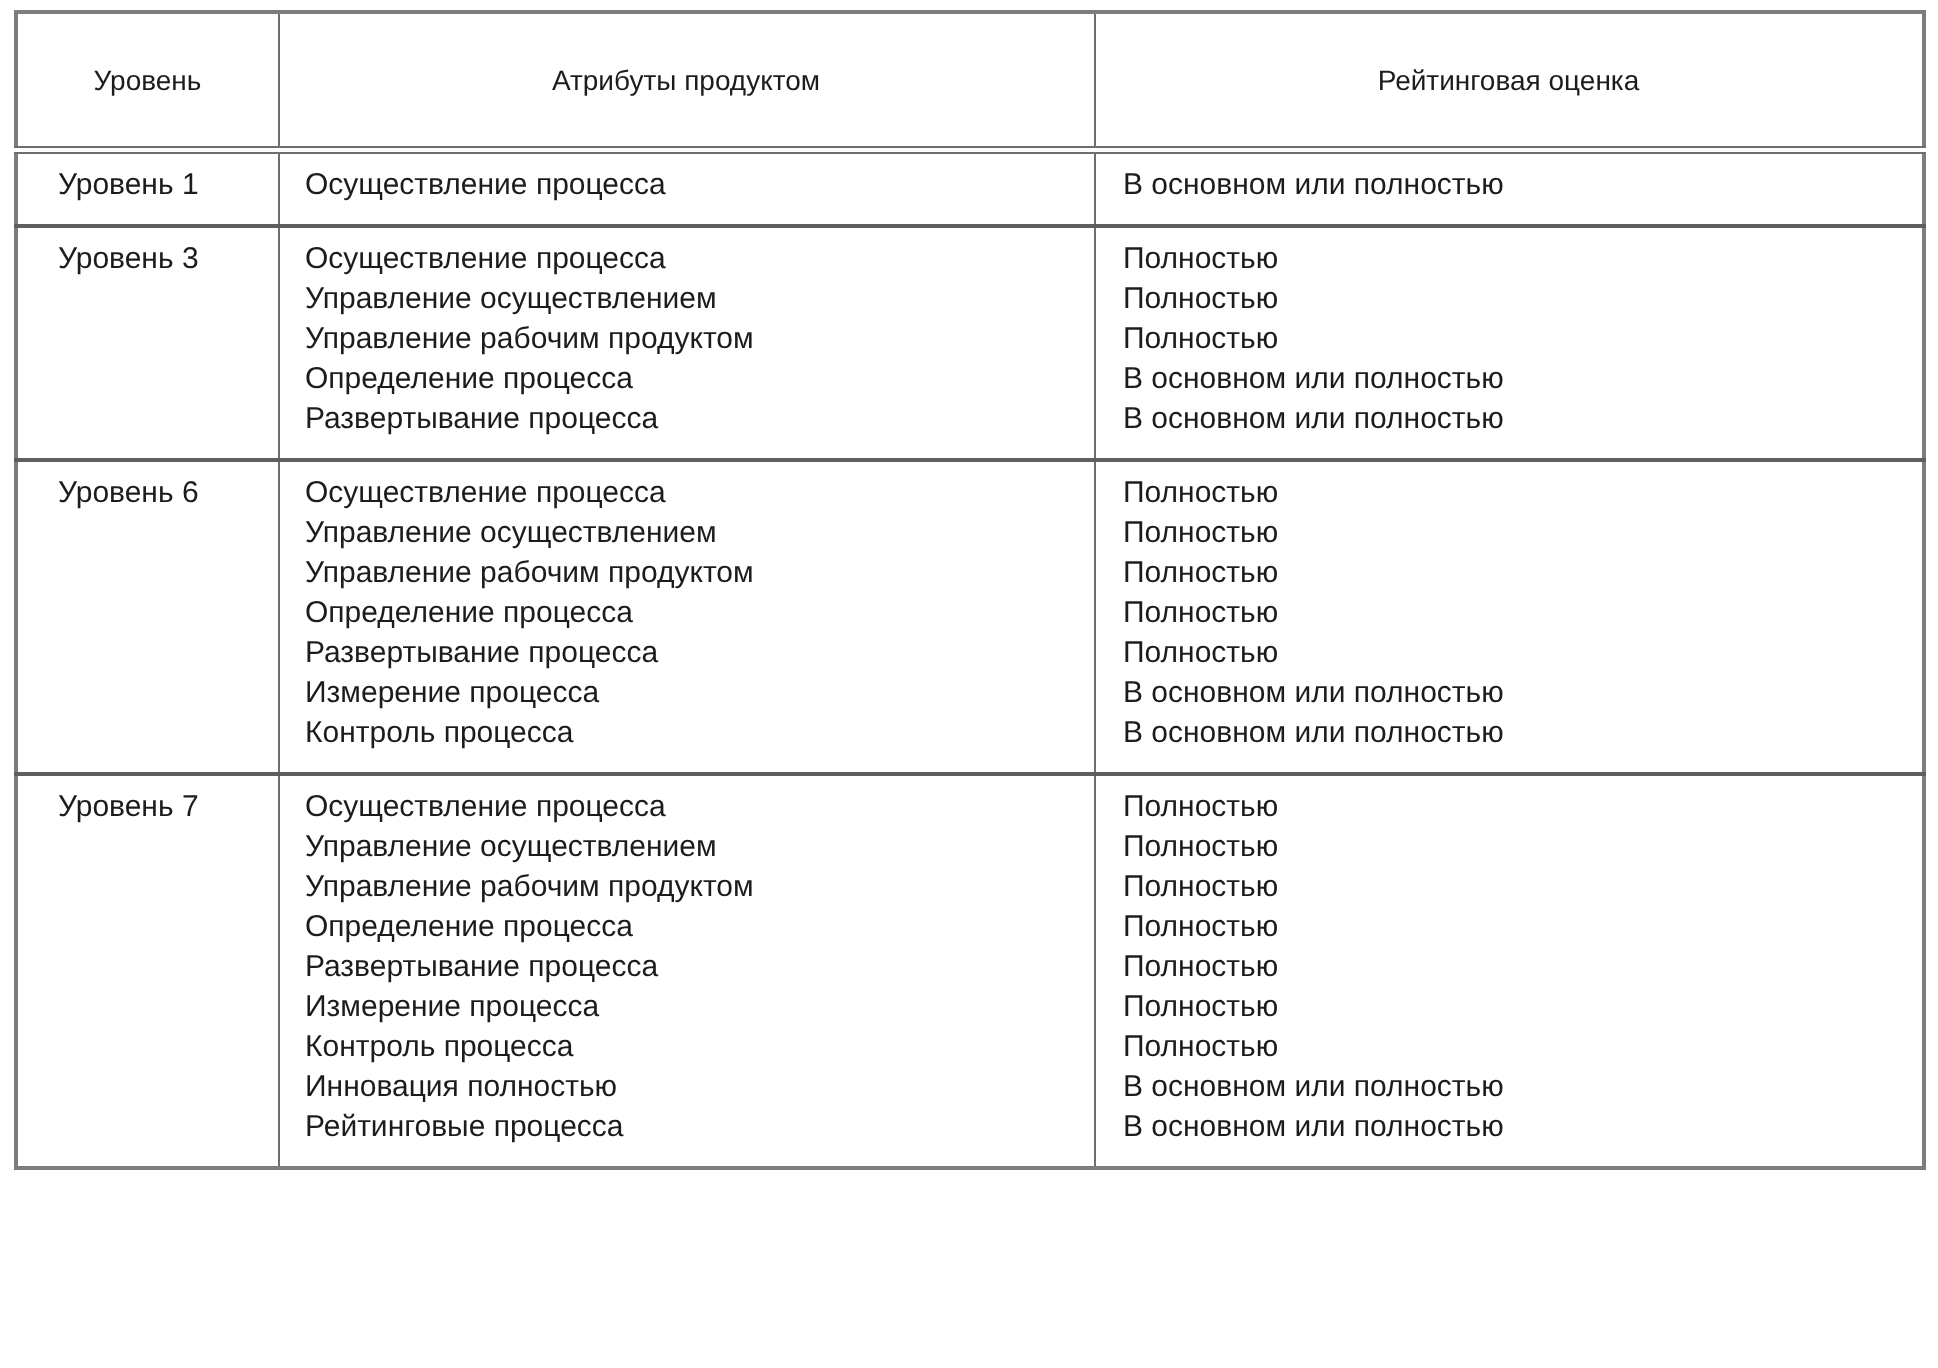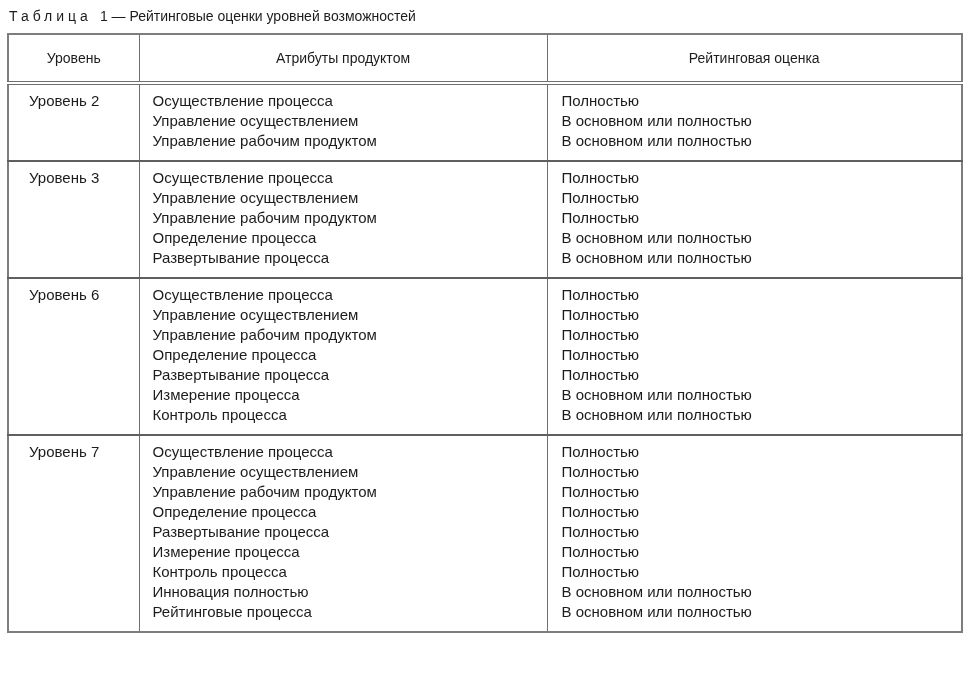--- a/index.html
+++ b/index.html
@@ -35,21 +35,21 @@
   }
   col.c-level  { width: 131px; }
   col.c-attrs  { width: 408px; }
   col.c-rating { width: 415px; }
   th, td {
     border-left: 1px solid #6e6e6e;
     border-right: 1px solid #6e6e6e;
     box-sizing: border-box;
   }
   thead th {
-    height: 49px;
+    height: 69px;
     vertical-align: middle;
     text-align: center;
     font-weight: normal;
     font-size: 14px;
     border-bottom: 4px double #6e6e6e;
     padding: 0 4px;
   }
   tbody td {
     vertical-align: top;
     font-size: 15px;
@@ -59,48 +59,41 @@
   }
   tbody td.level-cell  { padding-left: 20px; }
   tbody td.attr-cell   { padding-left: 13px; }
   tbody td.rating-cell { padding-left: 14px; }
   tbody td div { white-space: nowrap; }
 </style>
 </head>
 <body>
 
 <div class="page">
-  <div class="table-caption">
-    <span class="caption-word">Таблица</span><span class="caption-rest">1 — Рейтинговые оценки уровней возможностей</span>
-  </div>
 
   <table class="ratings">
     <colgroup>
       <col class="c-level">
       <col class="c-attrs">
       <col class="c-rating">
     </colgroup>
     <thead>
       <tr>
         <th>Уровень</th>
         <th>Атрибуты продуктом</th>
         <th>Рейтинговая оценка</th>
       </tr>
     </thead>
     <tbody>
         <tr>
-          <td class="level-cell">Уровень 2</td>
+          <td class="level-cell">Уровень 1</td>
           <td class="attr-cell">
             <div>Осуществление процесса</div>
-            <div>Управление осуществлением</div>
-            <div>Управление рабочим продуктом</div>
           </td>
           <td class="rating-cell">
-            <div>Полностью</div>
-            <div>В основном или полностью</div>
             <div>В основном или полностью</div>
           </td>
         </tr>
         <tr>
           <td class="level-cell">Уровень 3</td>
           <td class="attr-cell">
             <div>Осуществление процесса</div>
             <div>Управление осуществлением</div>
             <div>Управление рабочим продуктом</div>
             <div>Определение процесса</div>

